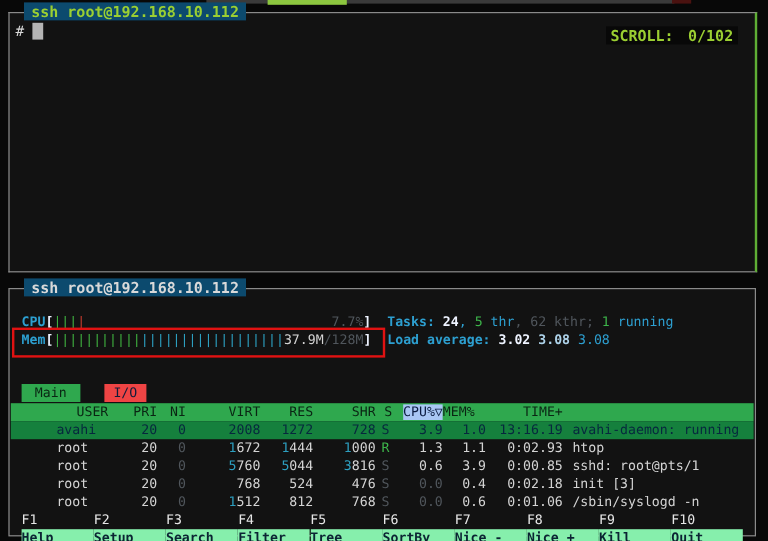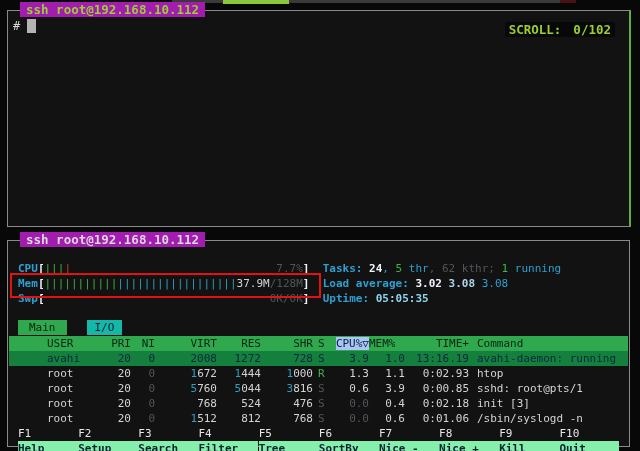--- a/index.html
+++ b/index.html
@@ -8,21 +8,21 @@
 
   
   .vprog-track{position:absolute;left:172px;top:0;width:390px;height:3px;background:#3a3a3a;}
   .vprog-green{position:absolute;left:223px;top:0;width:66px;height:4px;background:#8cc63f;}
   .vprog-red{position:absolute;left:560px;top:0;width:16px;height:3px;background:#4a1210;}
 
   
   .pane{position:absolute;left:7px;width:621px;border:1px solid #8a8a8a;background:#121212;}
   .pane-top{top:10px;height:215px;border-right:2px solid #5fae35;}
   .pane-bottom{top:240px;height:205px;}
-  .pane-title{position:absolute;top:-9px;left:12px;background:#a21caf;padding:0 6px;
+  .pane-title{position:absolute;top:-9px;left:12px;background:#0c4a6e;padding:0 6px;
               font-size:12.5px;font-weight:bold;white-space:pre;}
   .pane-title.green{color:#9bcf32;}
   .pane-title.white{color:#d9d9d9;}
   .pane-scroll{position:absolute;top:-9px;right:14px;background:#080808;padding:0 4px;
                font-size:12.5px;font-weight:bold;color:#9bcf32;white-space:pre;margin-top:20px;}
   .pane-scroll span + span{margin-left:12px;}
 
   .prompt-line{position:absolute;left:5px;top:8px;color:#d8d8d8;font-size:12px;}
   .cursor{display:inline-block;width:9px;height:14px;background:#b4b4b4;margin-left:7px;
           vertical-align:-3px;}
@@ -41,36 +41,36 @@
   .c-barGreen{color:#3fae3f;}
   .c-barCyan{color:#2d9fc0;}
   .c-barRed{color:#c23b2e;}
   .c-bcyan2{color:#aed3ea;font-weight:bold;}
   .c-buptime{color:#8fd4ef;font-weight:bold;}
 
   
   .tabs{position:absolute;left:10px;top:79px;height:15px;line-height:15px;font-size:11px;}
   .tab{display:inline-block;padding:0 11px;margin-right:20px;color:#0a2513;white-space:pre;}
   .tab.active{background:#2fa84e;}
-  .tab.inactive{background:#14b8a6;padding:0 8px;color:#101c3a;}
+  .tab.inactive{background:#ef4444;padding:0 8px;color:#101c3a;}
 
   
   .ptable{position:absolute;left:1px;right:1px;top:95px;font-size:11px;}
   .trow{display:grid;height:15px;line-height:15px;white-space:pre;overflow:hidden;
         grid-template-columns:32px 66px 24px 24px 62px 44px 52px 16px 40px 36px 64px 1fr;}
   .trow>div{overflow:hidden;}
   .trow>div:nth-child(1){text-align:right;margin-left:40px;}
   .trow>div:nth-child(2){padding-left:6px;}
   .trow>div:nth-child(3),.trow>div:nth-child(4),.trow>div:nth-child(5),
   .trow>div:nth-child(6),.trow>div:nth-child(7){text-align:right;}
   .trow>div:nth-child(8){padding-left:5px;}
   .trow>div:nth-child(9),.trow>div:nth-child(10),.trow>div:nth-child(11){text-align:right;}
   .trow>div:nth-child(12){padding-left:8px;}
   .thead{background:#2fa84e;}
-  .thead>div{color:#0a2513;text-align:left;}
+  .thead>div{color:#0a2513;text-align:center;}
   .thead>div:nth-child(10){text-align:left;}
   .thead span{color:#0a2513;}
   .thead .sort{background:#a9c6f4;color:#0c1c42;}
   .trow.sel{background:#15803d;}
   .trow.sel span{color:#07283e !important;font-weight:normal !important;}
 
   
   .fnbar{position:absolute;left:10px;right:4px;top:185px;height:15px;line-height:15px;
          font-size:11px;display:flex;}
   .fn-key{color:#e6e6e6;white-space:pre;}
@@ -94,26 +94,25 @@
     <span class="pane-title green">ssh root@192.168.10.112</span>
     <span class="pane-scroll"><span>SCROLL:</span><span>0/102</span></span>
     <div class="prompt-line"><span>#</span><span class="cursor"></span></div>
   </div>
 
   <div class="pane pane-bottom">
     <span class="pane-title white">ssh root@192.168.10.112</span>
 
     <div class="ht-line l-cpu"><span class="c-bcyan">CPU</span><span class="c-bwhite">[</span><span class="c-barGreen">|||</span><span class="c-barRed">|</span><span class="c-dgray">                               7.7%</span><span class="c-bwhite">]</span><span class="c-white">  </span><span class="c-bcyan">Tasks: </span><span class="c-bwhite">24</span><span class="c-cyan">, </span><span class="c-green2">5</span><span class="c-cyan"> thr</span><span class="c-dgray">, 62 kthr; </span><span class="c-green2">1</span><span class="c-cyan"> running</span></div>
     <div class="ht-line l-mem"><span class="c-bcyan">Mem</span><span class="c-bwhite">[</span><span class="c-barGreen">|||||||||||</span><span class="c-barCyan">||||||||||||||||||</span><span class="c-white">37.9M</span><span class="c-dgray">/128M</span><span class="c-bwhite">]</span><span class="c-white">  </span><span class="c-bcyan">Load average: </span><span class="c-bwhite">3.02 </span><span class="c-bcyan2">3.08 </span><span class="c-cyan">3.08</span></div>
-    <div class="ht-line l-swp"><span class="c-bcyan">Swp</span><span class="c-bwhite">[</span><span class="c-dgray">                                  0K/0K</span><span class="c-bwhite">]</span><span class="c-white">  </span><span class="c-bcyan">Uptime: </span><span class="c-buptime">05:05:35</span></div>
 
     <div class="tabs"><span class="tab active">Main</span><span class="tab inactive">I/O</span></div>
 
     <div class="ptable">
-        <div class="trow thead"><div>PID</div><div>USER</div><div>PRI</div><div>NI</div><div>VIRT</div><div>RES</div><div>SHR</div><div>S</div><div><span class="sort">CPU%▽</span></div><div>MEM%</div><div>TIME+</div><div>Command</div></div>
+        <div class="trow thead"><div>PID</div><div>USER</div><div>PRI</div><div>NI</div><div>VIRT</div><div>RES</div><div>SHR</div><div>S</div><div><span class="sort">CPU%▽</span></div><div>MEM%</div><div>TIME+</div></div>
         <div class="trow sel"><div><span class="c-white">585</span></div><div><span class="c-white">avahi</span></div><div><span class="c-white">20</span></div><div><span class="c-white">0</span></div><div><span class="c-white">2008</span></div><div><span class="c-white">1272</span></div><div><span class="c-white">728</span></div><div><span class="c-white">S</span></div><div><span class="c-white">3.9</span></div><div><span class="c-white">1.0</span></div><div><span class="c-white">13:16.19</span></div><div><span class="c-white">avahi-daemon: running</span></div></div>
         <div class="trow"><div><span class="c-white">589</span></div><div><span class="c-white">root</span></div><div><span class="c-white">20</span></div><div><span class="c-dgray">0</span></div><div><span class="c-barCyan">1</span><span class="c-white">672</span></div><div><span class="c-barCyan">1</span><span class="c-white">444</span></div><div><span class="c-barCyan">1</span><span class="c-white">000</span></div><div><span class="c-green2">R</span></div><div><span class="c-white">1.3</span></div><div><span class="c-white">1.1</span></div><div><span class="c-white">0:02.93</span></div><div><span class="c-white">htop</span></div></div>
         <div class="trow"><div><span class="c-white">578</span></div><div><span class="c-white">root</span></div><div><span class="c-white">20</span></div><div><span class="c-dgray">0</span></div><div><span class="c-barCyan">5</span><span class="c-white">760</span></div><div><span class="c-barCyan">5</span><span class="c-white">044</span></div><div><span class="c-barCyan">3</span><span class="c-white">816</span></div><div><span class="c-dgray">S</span></div><div><span class="c-white">0.6</span></div><div><span class="c-white">3.9</span></div><div><span class="c-white">0:00.85</span></div><div><span class="c-white">sshd: root@pts/1</span></div></div>
         <div class="trow"><div><span class="c-white">1</span></div><div><span class="c-white">root</span></div><div><span class="c-white">20</span></div><div><span class="c-dgray">0</span></div><div><span class="c-white">768</span></div><div><span class="c-white">524</span></div><div><span class="c-white">476</span></div><div><span class="c-dgray">S</span></div><div><span class="c-dgray">0.0</span></div><div><span class="c-white">0.4</span></div><div><span class="c-white">0:02.18</span></div><div><span class="c-white">init [3]</span></div></div>
         <div class="trow"><div><span class="c-white">198</span></div><div><span class="c-white">root</span></div><div><span class="c-white">20</span></div><div><span class="c-dgray">0</span></div><div><span class="c-barCyan">1</span><span class="c-white">512</span></div><div><span class="c-white">812</span></div><div><span class="c-white">768</span></div><div><span class="c-dgray">S</span></div><div><span class="c-dgray">0.0</span></div><div><span class="c-white">0.6</span></div><div><span class="c-white">0:01.06</span></div><div><span class="c-white">/sbin/syslogd -n</span></div></div>
       </div>
 
     <div class="fnbar">
         <span><span class="fn-key">F1</span><span class="fn-label">Help</span></span>
         <span><span class="fn-key">F2</span><span class="fn-label">Setup</span></span>

